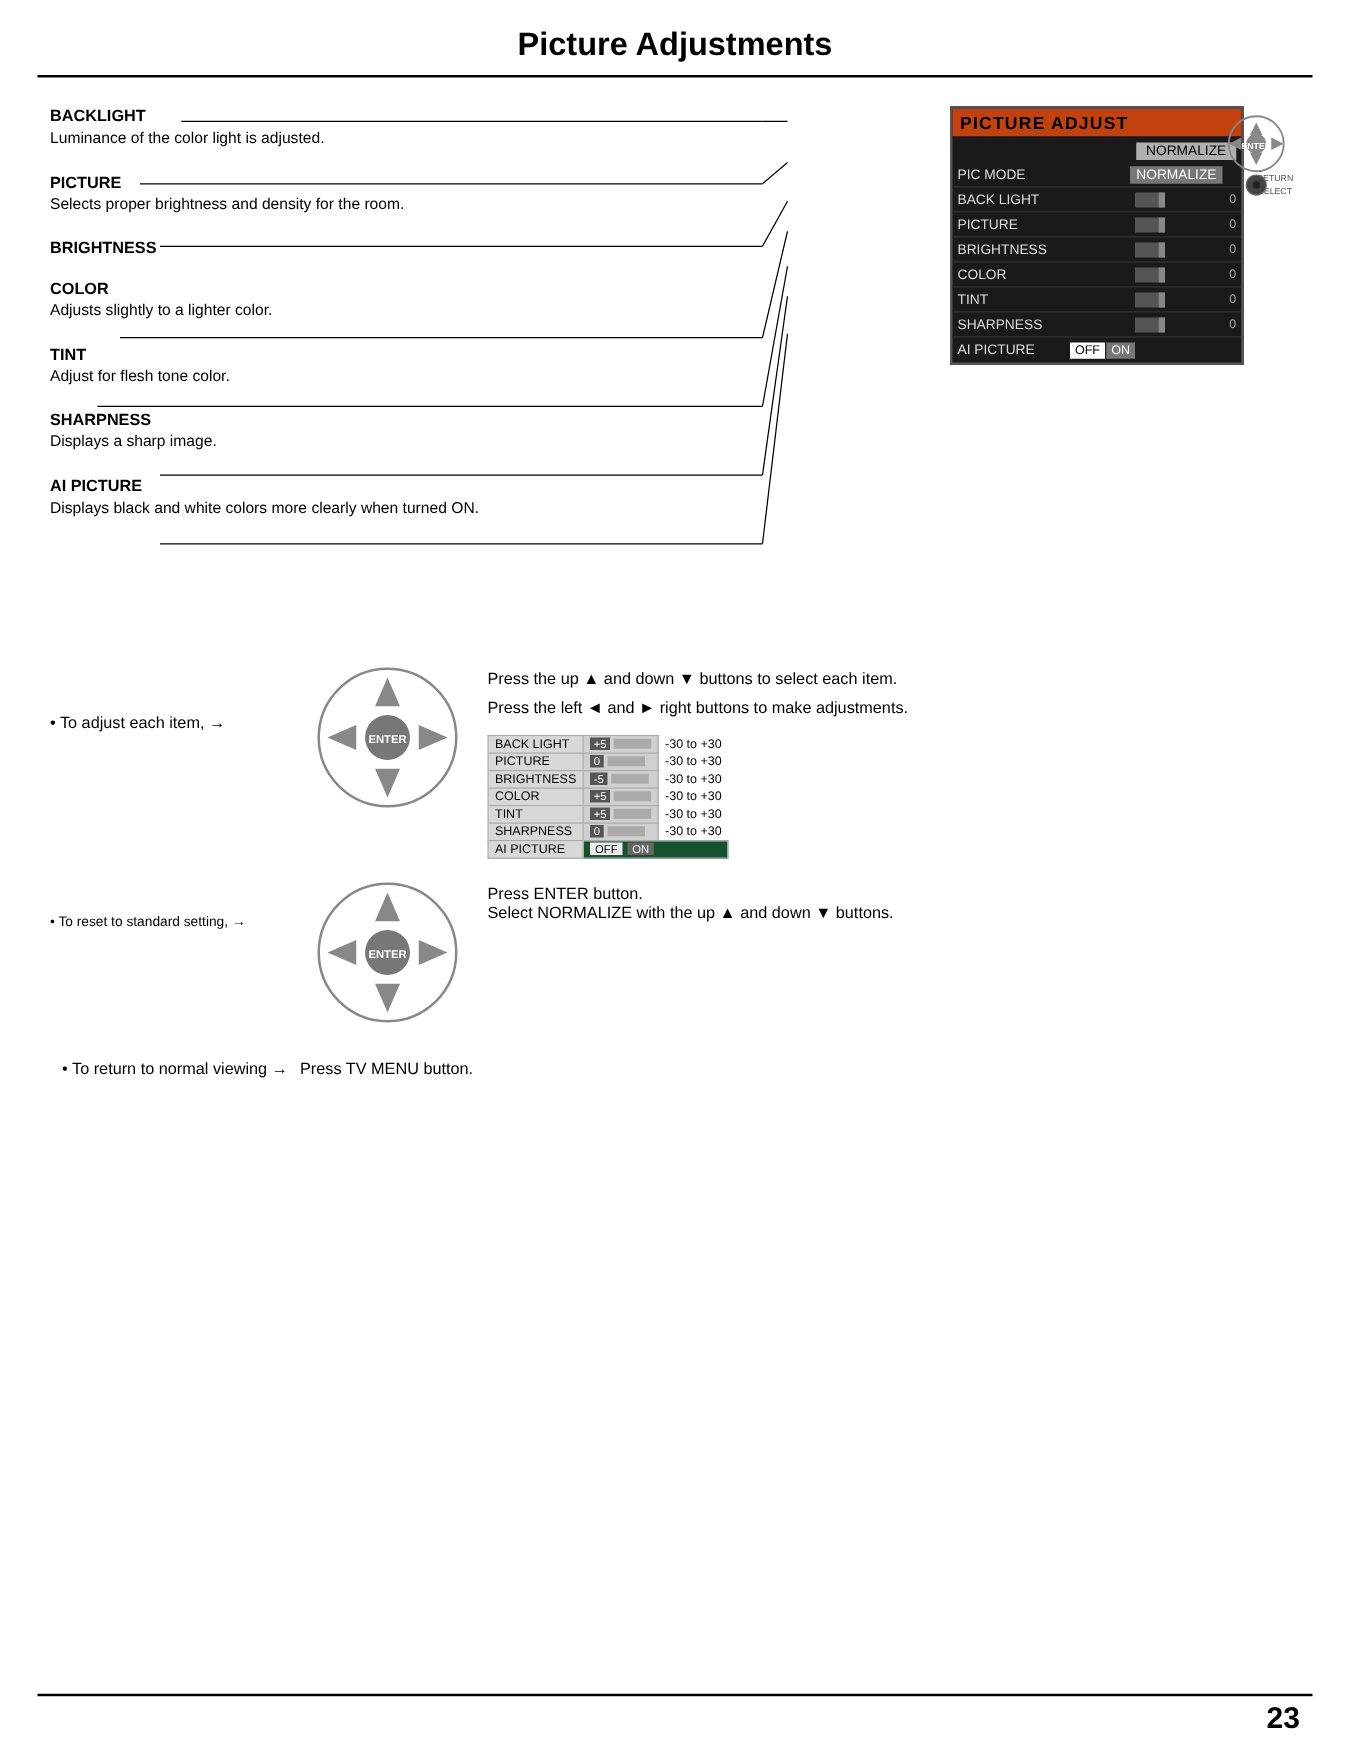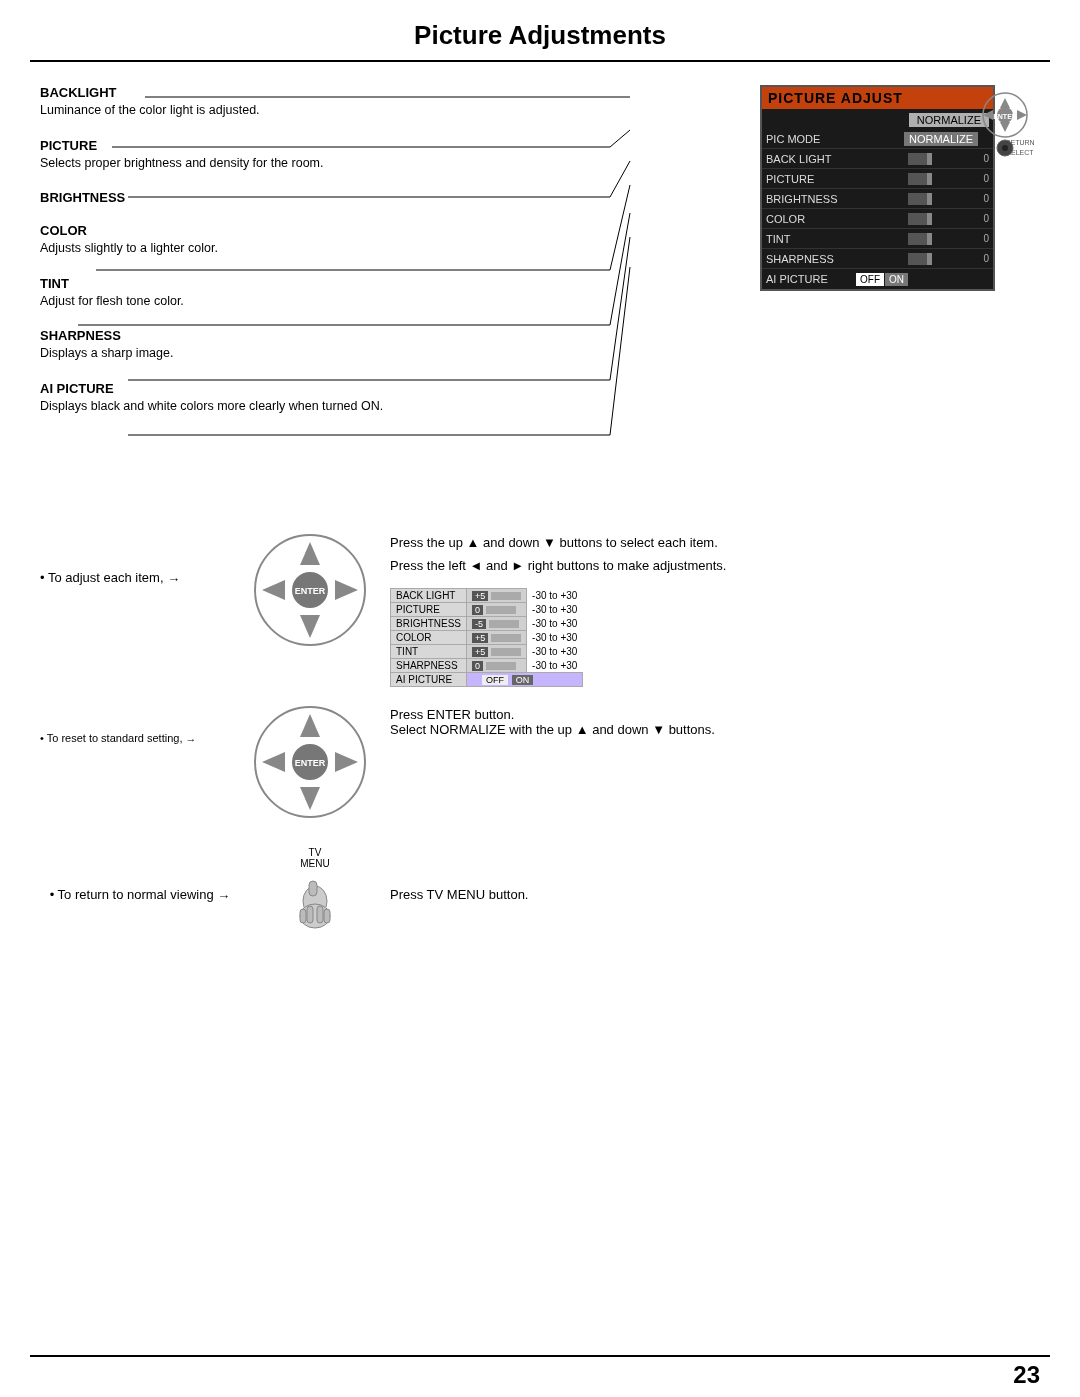--- a/index.html
+++ b/index.html
@@ -422,21 +422,21 @@
           <tr>
             <td style="background:#d8d8d8; font-size:10px; padding:1px 5px; border:1px solid #aaa;">SHARPNESS</td>
             <td style="background:#d0d0d0; font-size:10px; padding:1px 5px; border:1px solid #aaa;">
               <span style="background:#555;color:#fff;padding:0 3px;font-size:9px;">0</span>
               <span style="background:#aaa;display:inline-block;width:30px;height:8px;vertical-align:middle;"></span>
             </td>
             <td style="font-size:10px; padding:1px 5px;">-30 to +30</td>
           </tr>
           <tr>
             <td style="background:#d8d8d8; font-size:10px; padding:1px 5px; border:1px solid #aaa;">AI PICTURE</td>
-            <td colspan="2" style="background:#c4b5fd; font-size:10px; padding:1px 15px; border:1px solid #aaa;">
+            <td colspan="2" style="background:#14532d; font-size:10px; padding:1px 5px; border:1px solid #aaa;">
               <span style="background:#eee;color:#000;padding:0 4px;font-size:9px;margin-right:1px;">OFF</span>
               <span style="background:#666;color:#fff;padding:0 4px;font-size:9px;">ON</span>
             </td>
           </tr>
         </tbody>
           </table>
       </div>
     </div>
 
     <div style="display:flex; align-items:flex-start; margin-bottom:15px;">
@@ -456,36 +456,19 @@
 
       <div style="font-size:13px; flex:1; padding-top:5px;">
         <div>Press ENTER button.</div>
         <div style="margin-bottom:40px;">Select NORMALIZE with the up ▲ and down ▼ buttons.</div>
       </div>
     </div>
 
     <div style="display:flex; align-items:center; margin-bottom:15px;">
       <div style="width:200px; font-size:13px;text-align:center;">• To return to normal viewing →</div>
 
-      <div style="width:130px; margin:0 10px; flex-shrink:0; display:flex; flex-direction:column; align-items:center;">
-        <div style="font-size:10px; text-align:center; margin-bottom:2px; white-space:pre;">TV
-MENU</div>
-        <svg width="60" height="70" viewBox="0 0 60 70">
-
-          <ellipse cx="30" cy="30" rx="12" ry="15" fill="#ccc" stroke="#888" stroke-width="1"></ellipse>
-
-          <rect x="24" y="10" width="8" height="15" rx="4" fill="#bbb" stroke="#888" stroke-width="1"></rect>
-
-          <ellipse cx="30" cy="45" rx="15" ry="12" fill="#ccc" stroke="#888" stroke-width="1"></ellipse>
-
-          <rect x="15" y="38" width="6" height="14" rx="3" fill="#bbb" stroke="#888" stroke-width="1"></rect>
-          <rect x="22" y="35" width="6" height="17" rx="3" fill="#bbb" stroke="#888" stroke-width="1"></rect>
-          <rect x="32" y="35" width="6" height="17" rx="3" fill="#bbb" stroke="#888" stroke-width="1"></rect>
-          <rect x="39" y="38" width="6" height="14" rx="3" fill="#bbb" stroke="#888" stroke-width="1"></rect>
-        </svg>
-      </div>
 
       <div style="font-size:13px; flex:1;">Press TV MENU button.</div>
     </div>
 
   </div>
 
 </div>
 
 </body></html>

